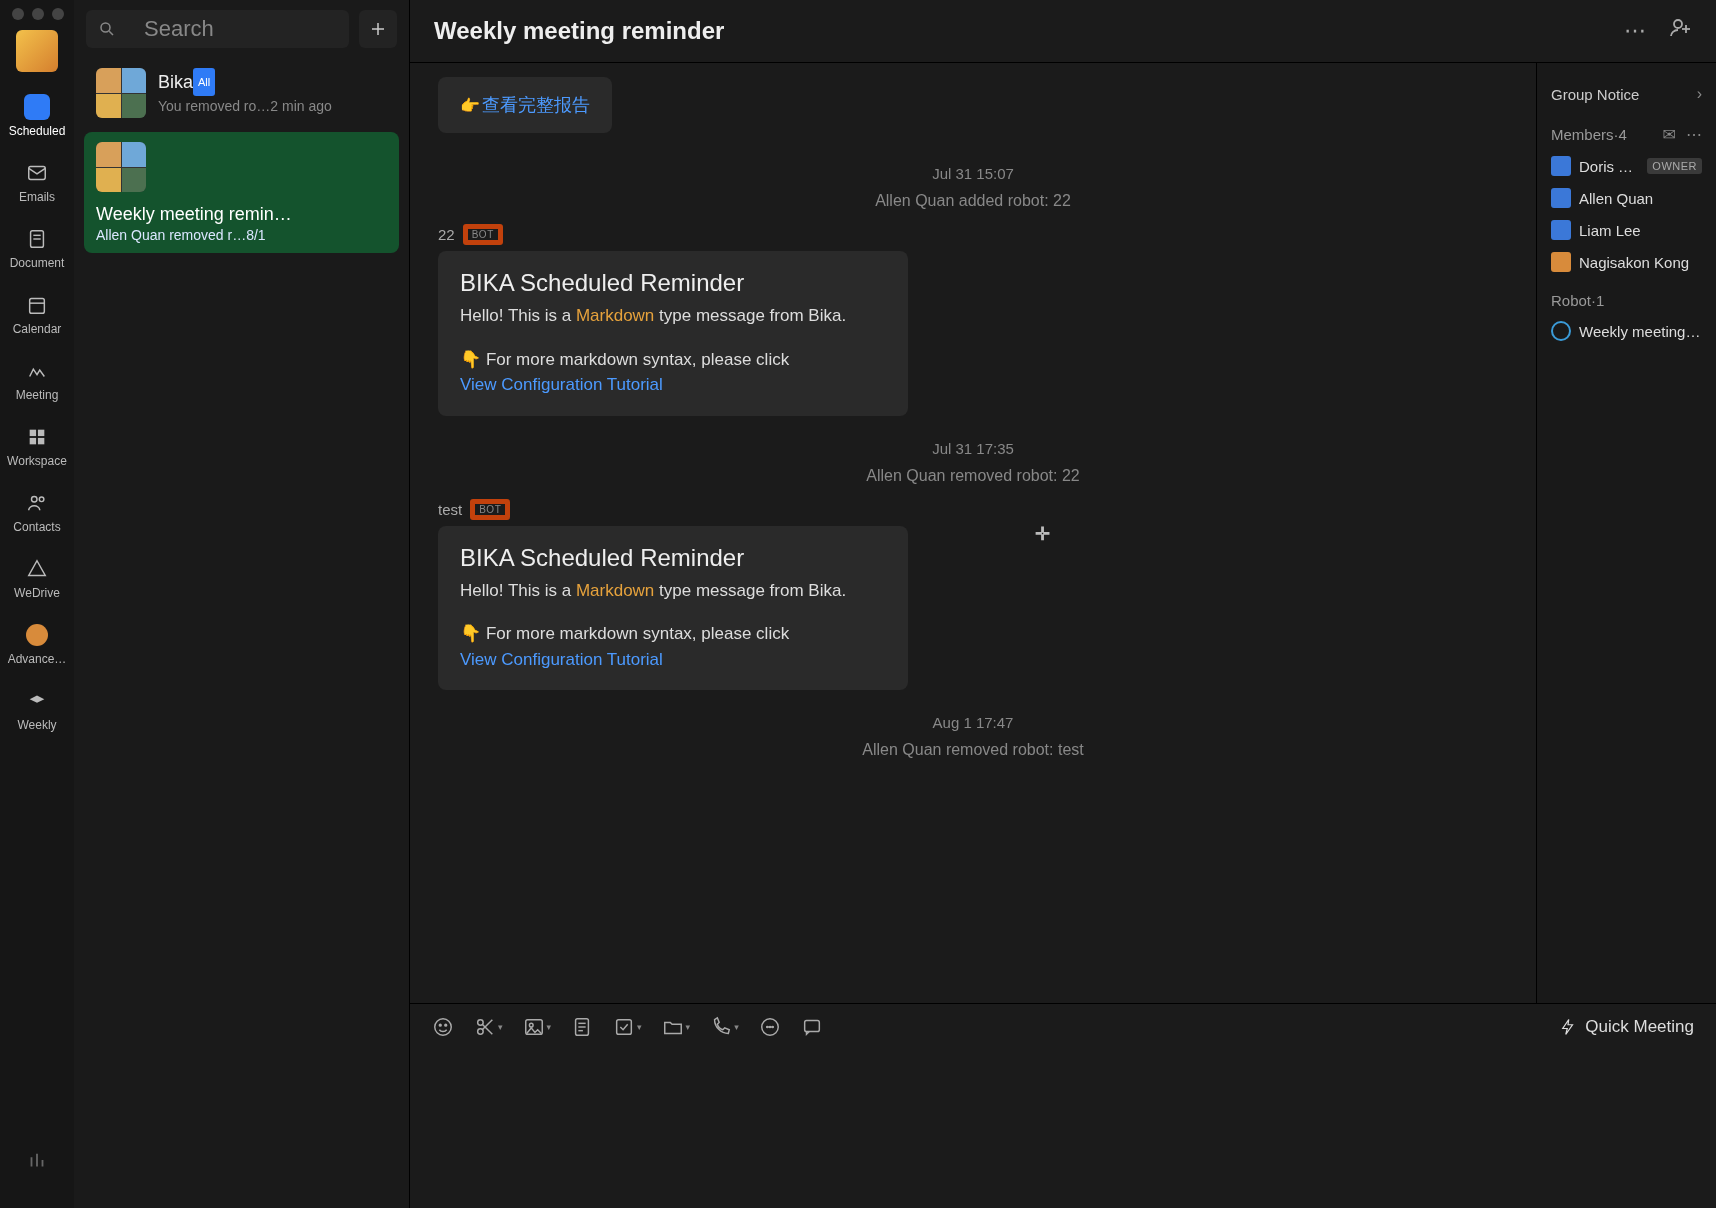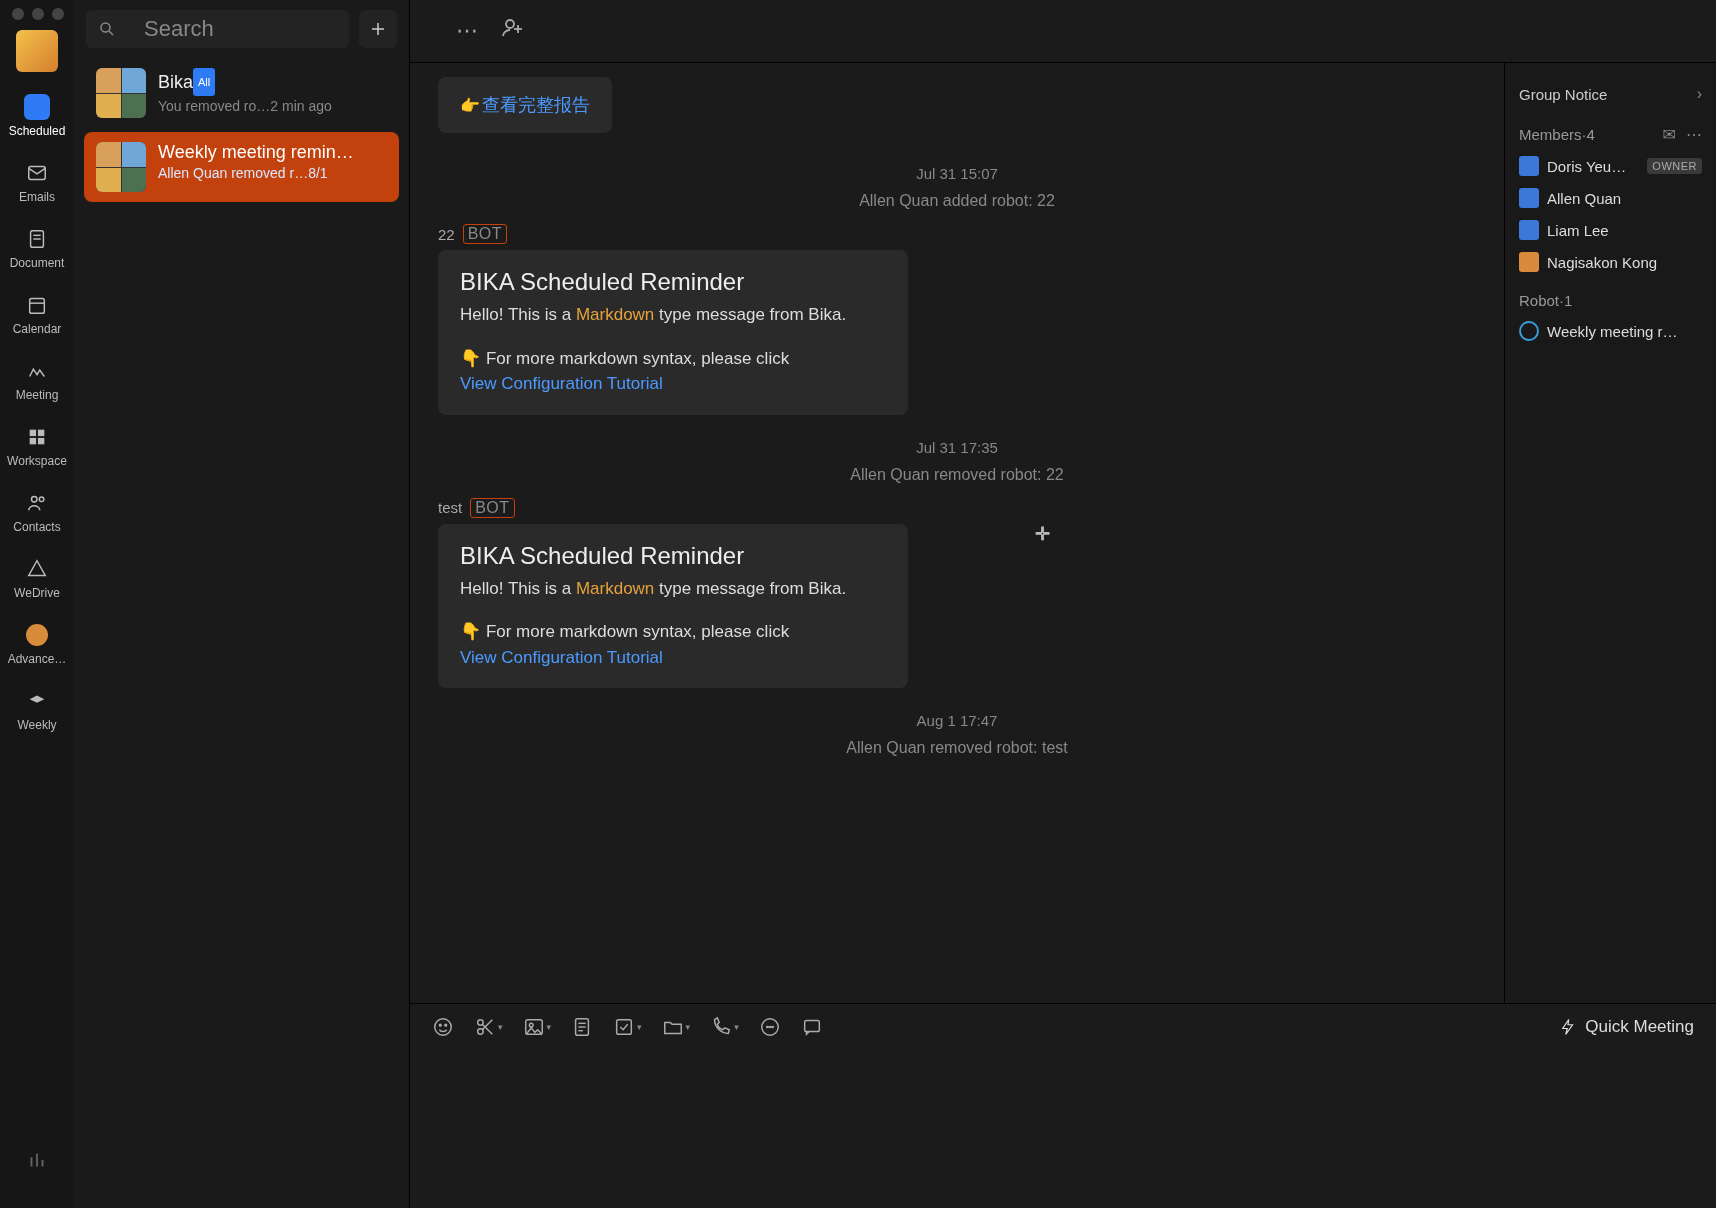--- a/index.html
+++ b/index.html
@@ -14,21 +14,21 @@
 .nav-item.active .bubble { background:#2f7bf6; }
 .bubble { width:26px; height:26px; border-radius:6px; background:#3a3a3a; }
 .ico svg { width:22px; height:22px; fill:#bbb; }
 .nav-item.bottom { margin-top:auto; margin-bottom:18px; }
 .conv-col { width:336px; background:#1a1a1a; display:flex; flex-direction:column; border-right:1px solid #000; }
 .conv-top { display:flex; align-items:center; gap:10px; padding:10px 12px; }
 .search-box { flex:1; background:#232323; border-radius:6px; height:38px; display:flex; align-items:center; padding:0 12px; color:#888; font-size:22px; gap:28px; }
 .plus-btn { width:38px; height:38px; border-radius:6px; background:#232323; display:flex; align-items:center; justify-content:center; color:#ccc; font-size:24px; cursor:pointer; }
 .conv-list { flex:1; overflow:auto; padding:0 10px; }
 .conv-item { display:flex; gap:12px; padding:10px 12px; border-radius:8px; cursor:pointer; margin-bottom:4px; }
-.conv-item.selected { background:#c2410c; color:#fff; }
+.conv-item.selected { background:#14532d; color:#fff;flex-direction:column; }
 .conv-avatar { width:50px; height:50px; border-radius:6px; flex-shrink:0; position:relative; background:#333; display:grid; grid-template-columns:1fr 1fr; grid-template-rows:1fr 1fr; gap:1px; overflow:hidden; }
 .conv-avatar .cell { background:#555; }
 .cell.c1{background:#d8a05a;} .cell.c2{background:#6fa8d8;} .cell.c3{background:#e0b050;} .cell.c4{background:#4c7050;}
 .conv-body { flex:1; min-width:0; }
 .conv-title-row { display:flex; align-items:center; }
 .conv-title { font-size:18px; font-weight:500; color:#eee; white-space:nowrap; overflow:hidden; text-overflow:ellipsis; }
 .conv-item.selected .conv-title { color:#fff; }
 .badge-all { background:#2f7bf6; color:#fff; font-size:11px; padding:8px 5px; border-radius:3px; }
 .conv-sub-row { display:flex; justify-content:flex-start; font-size:14px; color:#888; margin-top:2px; }
 .conv-item.selected .conv-sub-row { color:#dbe7ff; }
@@ -39,33 +39,33 @@
 .hdr-ico { color:#aaa; margin-left:22px; cursor:pointer; font-size:22px; }
 .chat-body { flex:1; display:flex; min-height:0; }
 .messages { flex:1; padding:14px 14px 0 14px; overflow:auto; min-width:0; }
 .card-link { background:#2a2a2a; border-radius:8px; padding:16px 22px; display:inline-block; margin-left:14px; margin-bottom:8px; }
 .card-link .emoji { margin-right:2px; }
 .card-link a { color:#4c9aff; text-decoration:none; font-size:18px; }
 .time-div { text-align:center; color:#888; font-size:15px; margin:24px 0 10px; }
 .sys-msg { text-align:center; color:#888; font-size:16px; margin-bottom:14px; }
 .msg-block { margin:6px 0 18px 14px; }
 .sender-row { font-size:15px; color:#aaa; margin-bottom:6px; display:flex; align-items:center; gap:8px; }
-.bot-tag { font-size:16px; color:#888; border:1px solid #c2410c; padding:0 4px; border-radius:3px; letter-spacing:0.5px; }
+.bot-tag { font-size:10px; color:#888; border:5px solid #c2410c; padding:0 4px; border-radius:3px; letter-spacing:0.5px; }
 .msg-card { background:#2a2a2a; border-radius:8px; padding:18px 22px; max-width:470px; }
 .msg-card h4 { font-size:24px; color:#eee; font-weight:400; margin-bottom:6px; }
 .msg-card p { font-size:17px; color:#ddd; line-height:1.5; }
 .md-link { color:#e6a23c; }
 .view-link { color:#4c9aff; }
 .composer { border-top:1px solid #000; padding:12px 22px 170px; }
 .comp-row { display:flex; align-items:center; gap:20px; }
 .comp-ico { color:#aaa; cursor:pointer; display:flex; align-items:center; position:relative; }
 .comp-ico svg { width:22px; height:22px; stroke:#aaa; fill:none; stroke-width:1.6; }
 .caret { font-size:9px; color:#888; margin-left:2px; }
 .quick-meet { margin-left:auto; display:flex; align-items:center; gap:8px; color:#ddd; font-size:17px; cursor:pointer; }
-.right-panel { width:212px; border-left:1px solid #000; padding:14px 14px 0 14px; color:#ccc; font-size:15px; background:#191919; }
+.right-panel { width:180px; border-left:1px solid #000; padding:14px 14px 0 14px; color:#ccc; font-size:15px; background:#191919; }
 .rp-row { display:flex; align-items:center; justify-content:space-between; padding:8px 0; color:#ccc; cursor:pointer; }
 .rp-sect { display:flex; align-items:center; color:#999; font-size:15px; margin-top:14px; }
 .rp-sect .spacer { flex:1; }
 .rp-sect .mini-ico { color:#888; margin-left:10px; cursor:pointer; font-size:16px; }
 .member-list { margin-top:6px; }
 .member { display:flex; align-items:center; gap:8px; padding:6px 0; font-size:15px; color:#ddd; }
 .m-ava { width:20px; height:20px; border-radius:3px; background:#3b78d8; flex-shrink:0; }
 .m-ava.orange { background:#d88b3b; }
 .m-ava.robot { background:transparent; border:2px solid #3b9bd8; border-radius:50%; }
 .m-name { flex:1; white-space:nowrap; overflow:hidden; text-overflow:ellipsis; }
@@ -229,20 +229,21 @@
           <span class="conv-sub">Allen Quan removed r…</span>
           <span>8/1</span>
         </div>
       </div>
     </div>
   </div>
 </div>
 
 <div class="main-col">
   <div class="chat-header">
+    <span class="chat-title">Weekly meeting reminder</span>
     <span class="hdr-ico">⋯</span>
     <span class="hdr-ico">
       <svg width="24" height="24" viewBox="0 0 24 24">
           <circle cx="10" cy="8" r="4" fill="none" stroke="#aaa" stroke-width="1.8"></circle>
           <path d="M3 20c0-3 3-6 7-6" fill="none" stroke="#aaa" stroke-width="1.8"></path>
           <line x1="18" y1="9" x2="18" y2="17" stroke="#aaa" stroke-width="1.8"></line>
           <line x1="14" y1="13" x2="22" y2="13" stroke="#aaa" stroke-width="1.8"></line>
         </svg>
     </span>
   </div>

